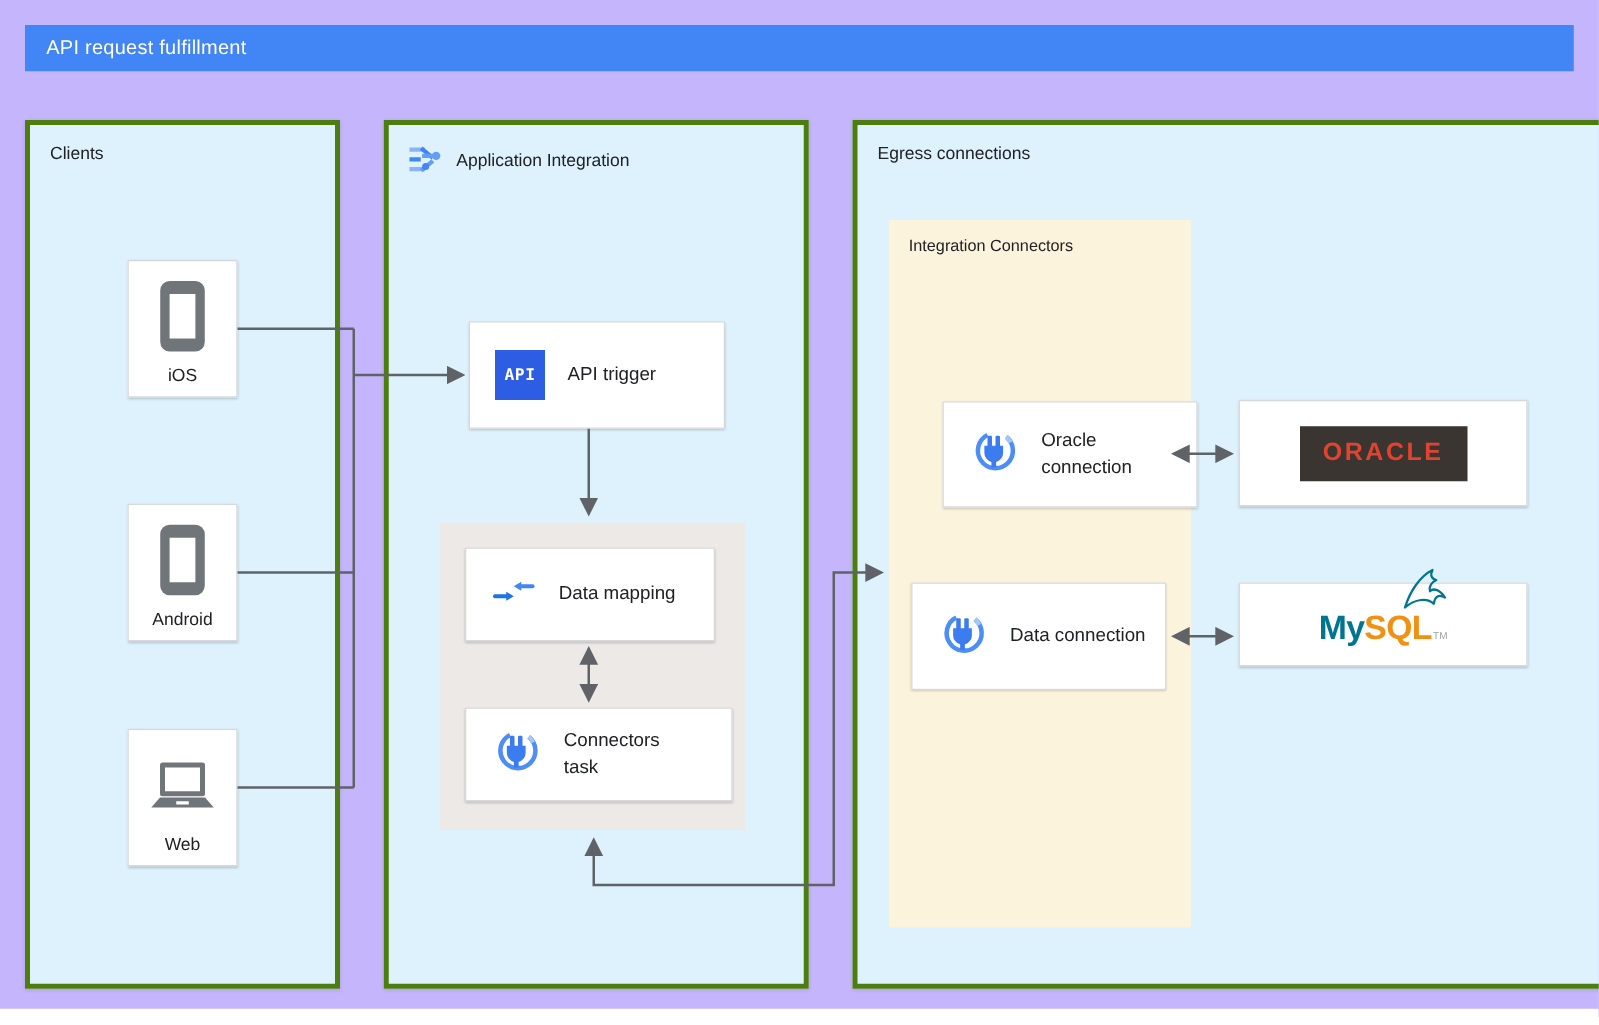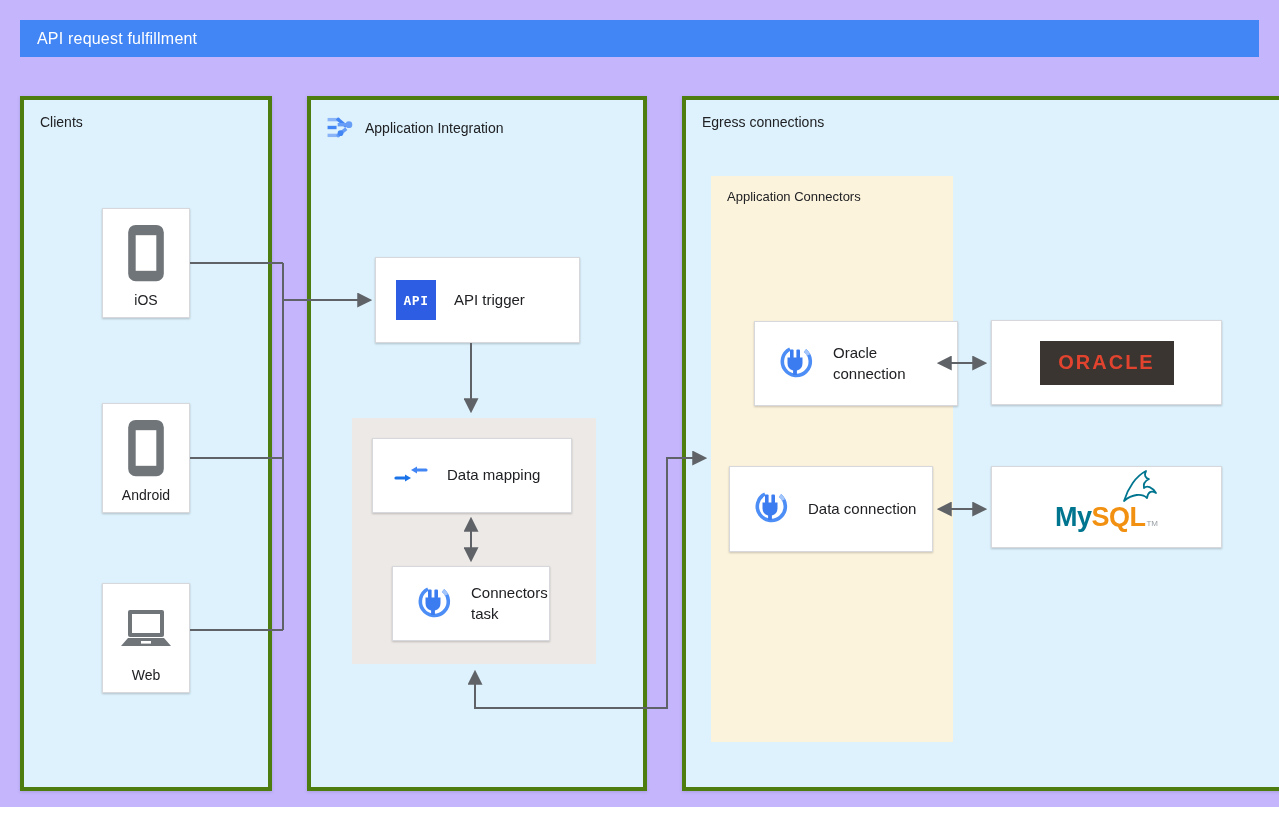--- a/index.html
+++ b/index.html
@@ -34,28 +34,28 @@
 
   .task-node { display:flex; align-items:center; gap:18px; padding-left:20px; }
   .task-label { font-size:15px; color:#202124; line-height:1.35; }
   .w-narrow { width:104px; }
   .w-mid { width:118px; }
 
   .api-badge { width:40px; height:40px; background:#2D5DE2; display:flex; align-items:center; justify-content:center;
     color:#FFFFFF; font-family:"DejaVu Sans Mono", monospace; font-weight:bold; font-size:13px; letter-spacing:0.5px; flex:0 0 auto; }
   .node-api { left:375px; top:257px; width:205px; height:86px; }
   .node-datamap { left:372px; top:438px; width:200px; height:75px; }
-  .node-connectors { left:392px; top:566px; width:158px; height:75px; }
+  .node-connectors { left:372px; top:566px; width:214px; height:75px; }
   .node-oracle-conn { left:754px; top:321px; width:204px; height:85px; }
   .node-mysql-conn { left:729px; top:466px; width:204px; height:86px; }
 
   .node-oracle-logo { left:991px; top:320px; width:231px; height:85px; display:flex; align-items:center; justify-content:center; }
   .oracle-mark { width:134px; height:44px; background:#3A3531; display:flex; align-items:center; justify-content:center;
     color:#E2432E; font-size:20px; font-weight:bold; letter-spacing:2px; }
-  .node-mysql-logo { left:991px; top:466px; width:231px; height:82px; display:flex; align-items:flex-end; justify-content:center; padding-bottom:14px; }
+  .node-mysql-logo { left:991px; top:466px; width:231px; height:67px; display:flex; align-items:flex-end; justify-content:center; padding-bottom:14px; }
   .mysql-mark { position:relative; display:flex; align-items:baseline; }
   .mysql-my { color:#00758F; font-size:27px; font-weight:bold; letter-spacing:-.5px; }
   .mysql-sql { color:#F29111; font-size:27px; font-weight:bold; letter-spacing:-.5px; }
   .mysql-tm { color:#9AA0A6; font-size:8px; margin-left:1px; }
   .dolphin { position:absolute; top:-36px; right:-4px; }
 
   .connector-svg { position:absolute; left:0; top:0; z-index:50; pointer-events:none; }
   .icon-box { flex:0 0 auto; }
 </style>
 </head>
@@ -95,21 +95,21 @@
 
   <div class="panel panel-egress">
     <div class="panel-header">
       <span>Egress connections</span>
     </div>
   </div>
 
   <div class="container-box gray-container"></div>
 
   <div class="container-box yellow-container">
-    <div class="container-label">Application Connectors</div>
+    <div class="container-label">Integration Connectors</div>
   </div>
 
   <div class="node client-node" style="top:208px;">
     <span class="dev-icon">
       <svg viewBox="0 0 44 64" width="42" height="60">
         <rect x="3" y="2" width="38" height="60" rx="8" fill="#70757A"></rect>
         <rect x="11" y="13" width="22" height="38" fill="#FFFFFF"></rect>
       </svg>
     </span>
     <span class="client-label">iOS</span>

